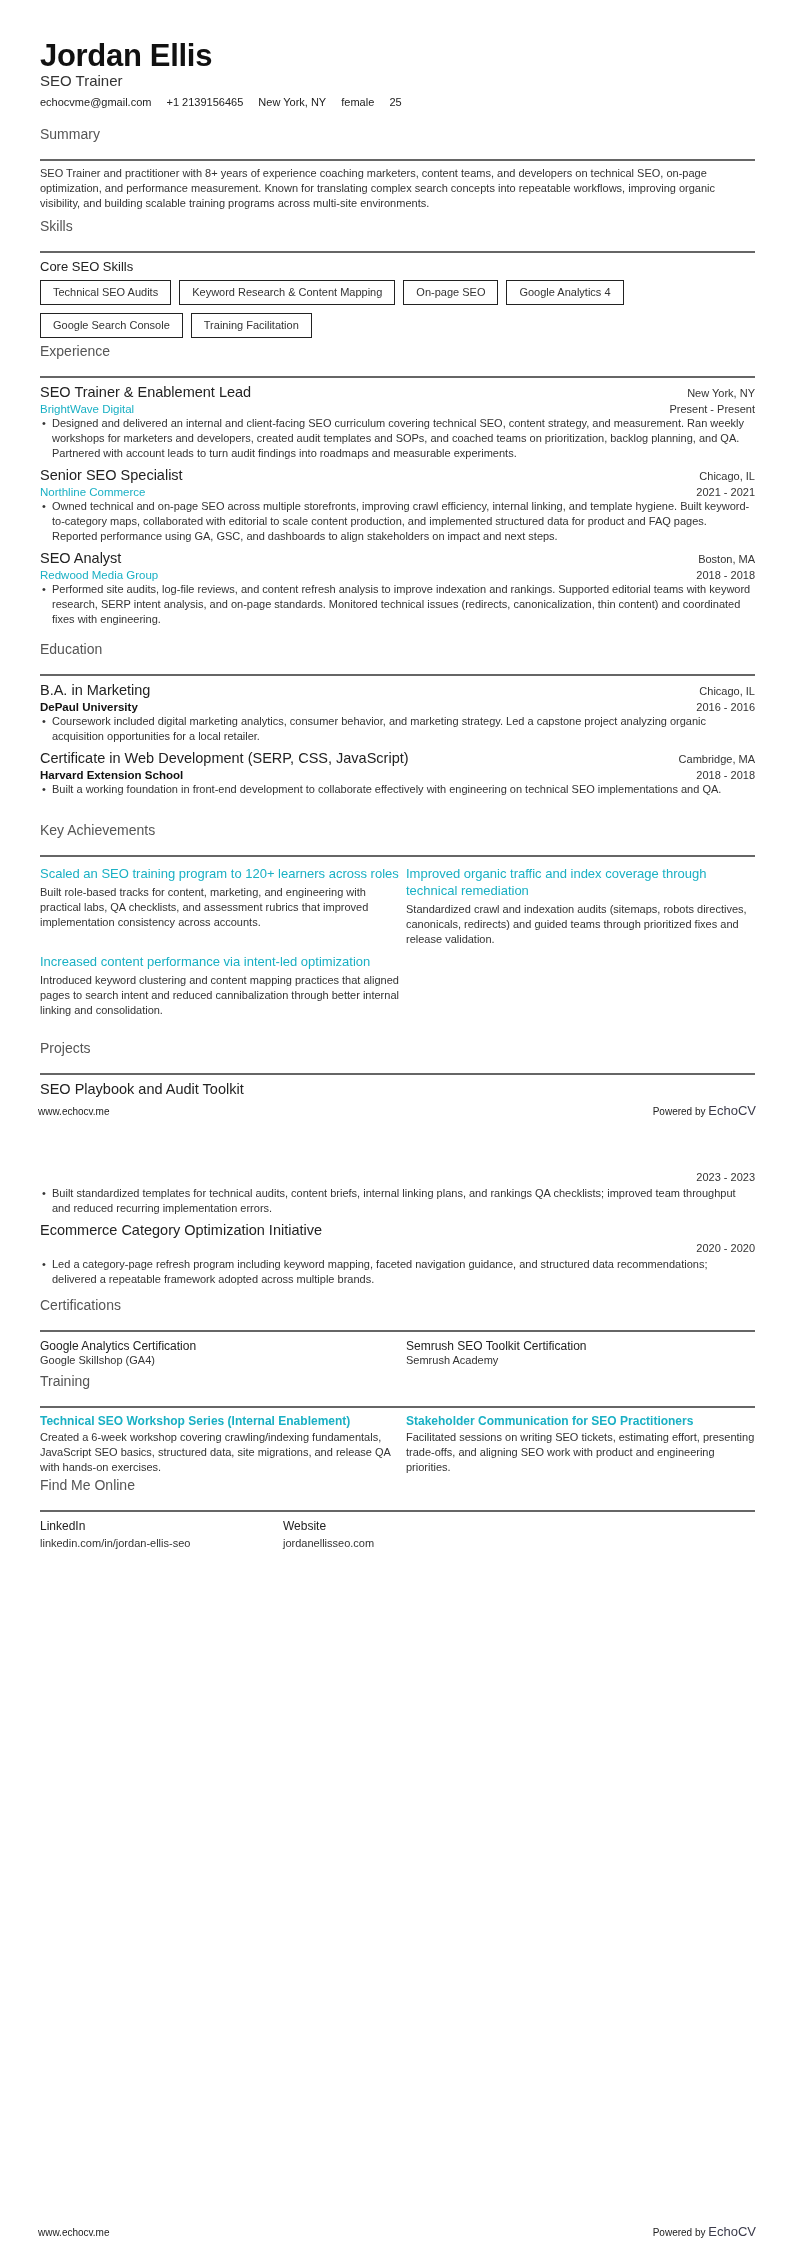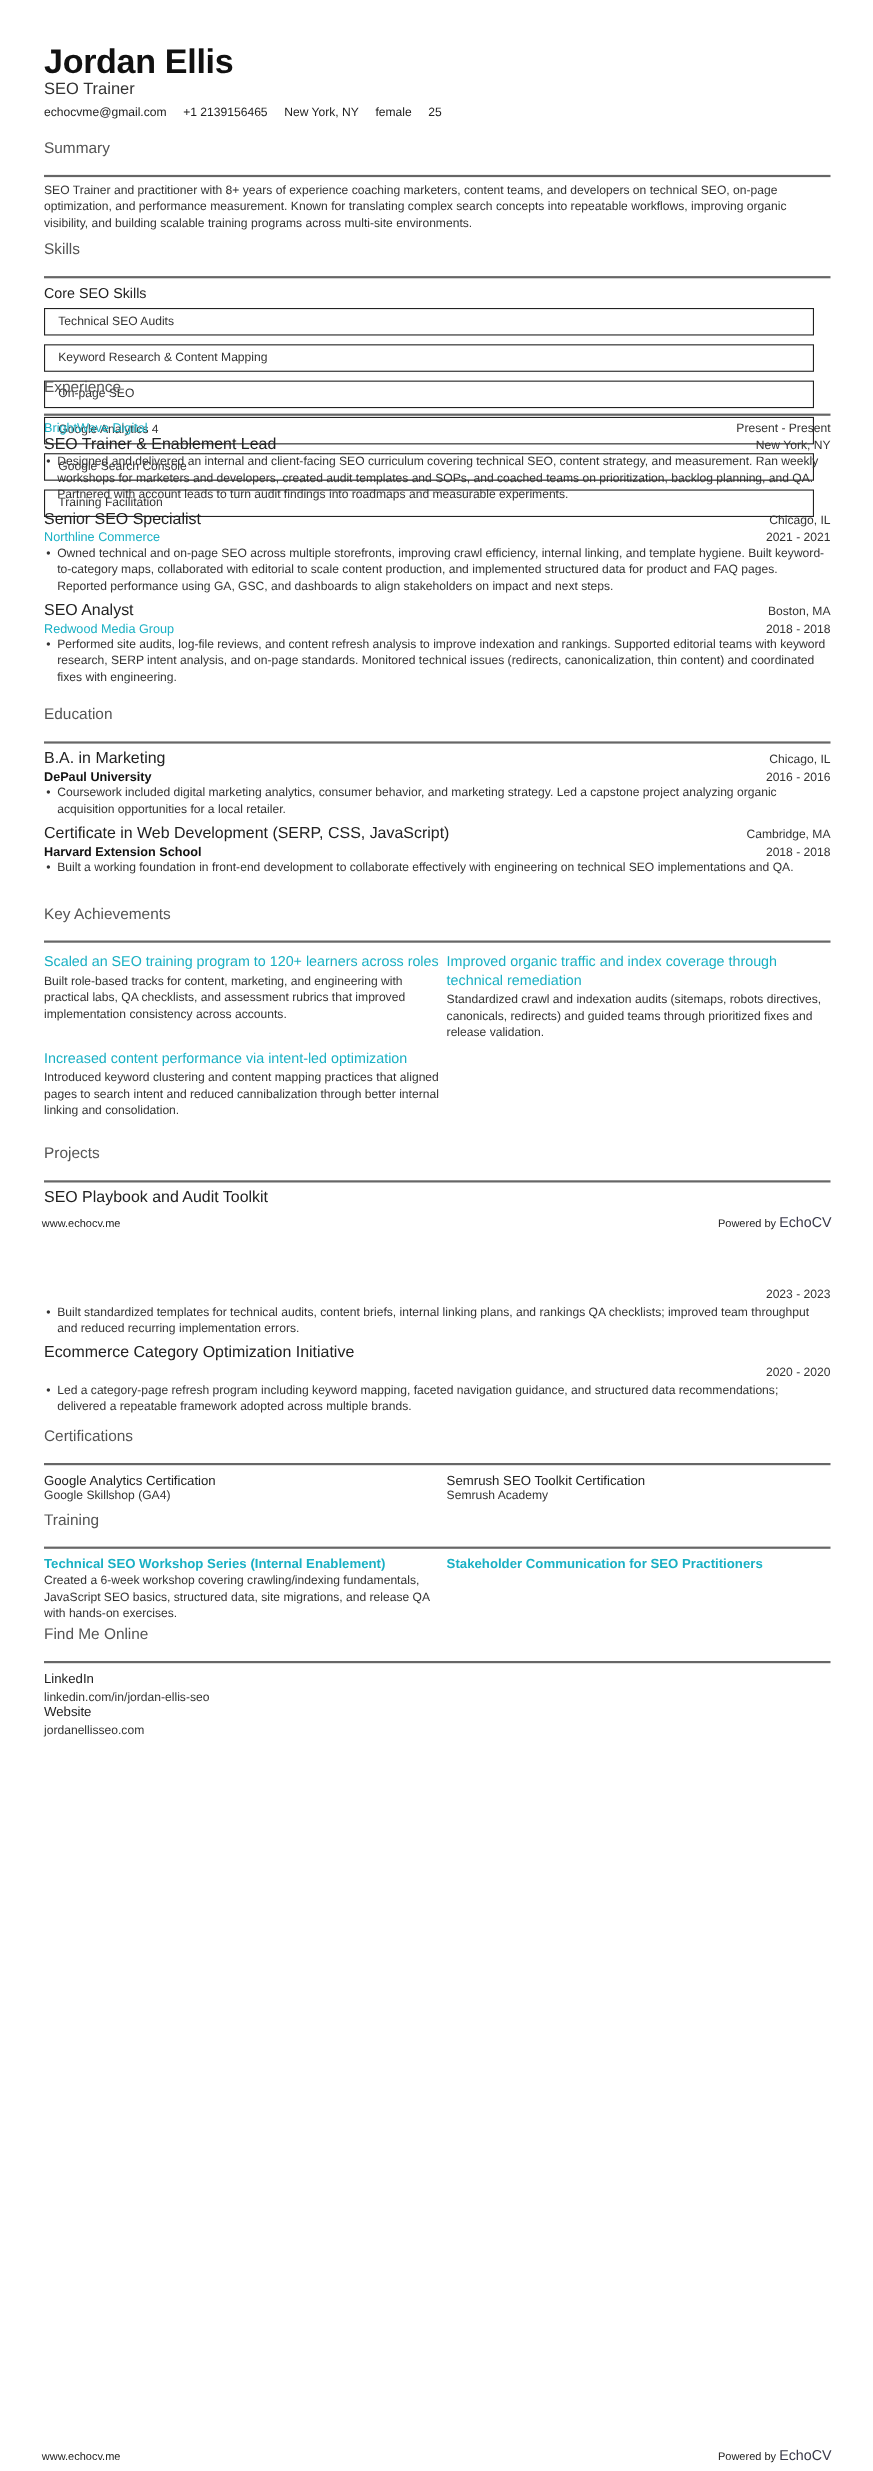--- a/index.html
+++ b/index.html
@@ -23,34 +23,34 @@
     .entry-head { display: flex; justify-content: space-between; align-items: baseline; }
     .entry-title { font-size: 14.5px; color: #222; }
     .entry-loc { font-size: 11px; color: #333; }
     .entry-org { font-size: 11.5px; color: #1ab0c4; }
     .entry-org.dark { color: #111; font-weight: bold; }
     .entry-date { font-size: 11px; color: #333; }
     .bullet { display: flex; font-size: 11px; line-height: 15px; color: #333; margin-top: 1px; }
     .bullet .dot { width: 12px; flex: none; padding-left: 2px; }
 
     .skills-sub { font-size: 13px; color: #222; margin-top: 6px; }
-    .pills { display: flex; flex-wrap: wrap; gap: 8px 8px; margin-top: 6px; width: 700px; flex-direction: column; }
+    .pills { display: flex; flex-wrap: wrap; gap: 8px 8px; margin-top: 6px; width: 700px; }
     .pill { border: 1px solid #222; padding: 5px 12px; font-size: 11px; color: #333; height: 25px; line-height: 13px; }
 
     .grid2 { display: grid; grid-template-columns: 360px 355px; column-gap: 6px; }
     .ach-title { font-size: 13px; line-height: 17px; color: #1ab0c4; margin-top: 6px; }
     .ach-text { font-size: 11px; line-height: 15px; color: #333; margin-top: 3px; }
 
     .cert-name { font-size: 12px; color: #222; }
     .cert-org { font-size: 11px; color: #333; margin-top: 1px; }
 
     .train-title { font-size: 12px; font-weight: bold; color: #1ab0c4; }
     .train-text { font-size: 11px; line-height: 15px; color: #333; margin-top: 2px; }
 
-    .online { display: flex; flex-direction: column; }
+    .online { display: flex; }
     .online .col { width: 243px; }
     .online .lbl { font-size: 12px; color: #222; }
     .online .val { font-size: 11px; color: #333; margin-top: 4px; }
 
     .footer { position: absolute; left: 38px; width: 718px; display: flex; justify-content: space-between; align-items: baseline; font-size: 10px; color: #222; }
     .footer .brand { font-size: 13px; color: #3a3a4a; }
   </style>
 </head>
 <body>
 
@@ -79,27 +79,27 @@
     <div class="pill">Google Analytics 4</div>
     <div class="pill">Google Search Console</div>
     <div class="pill">Training Facilitation</div>
   </div>
 </div>
 
 <div class="page" style="top:343px;">
   <div class="section-title">Experience</div>
 
   <div style="margin-top:6px;">
+    <div class="entry-head">
+      <div class="entry-title">SEO Trainer &amp; Enablement Lead</div>
+      <div class="entry-loc">New York, NY</div>
+    </div>
     <div class="entry-head" style="margin-top:3px;">
       <div class="entry-org">BrightWave Digital</div>
       <div class="entry-date">Present - Present</div>
-    </div>
-    <div class="entry-head">
-      <div class="entry-title">SEO Trainer &amp; Enablement Lead</div>
-      <div class="entry-loc">New York, NY</div>
     </div>
     <div class="bullet">
         <span class="dot">•</span>
         <span>Designed and delivered an internal and client-facing SEO curriculum covering technical SEO, content strategy, and measurement. Ran weekly workshops for marketers and developers, created audit templates and SOPs, and coached teams on prioritization, backlog planning, and QA. Partnered with account leads to turn audit findings into roadmaps and measurable experiments.</span>
       </div>
   </div>
 
   <div style="margin-top:6px;">
     <div class="entry-head">
       <div class="entry-title">Senior SEO Specialist</div>
@@ -228,20 +228,21 @@
 
 <div class="page" style="top:1373px;">
   <div class="section-title">Training</div>
   <div class="grid2" style="margin-top:6px;">
     <div>
       <div class="train-title">Technical SEO Workshop Series (Internal Enablement)</div>
       <div class="train-text">Created a 6-week workshop covering crawling/indexing fundamentals, JavaScript SEO basics, structured data, site migrations, and release QA with hands-on exercises.</div>
     </div>
     <div>
       <div class="train-title">Stakeholder Communication for SEO Practitioners</div>
+      <div class="train-text">Facilitated sessions on writing SEO tickets, estimating effort, presenting trade-offs, and aligning SEO work with product and engineering priorities.</div>
     </div>
   </div>
 </div>
 
 <div class="page" style="top:1477px;">
   <div class="section-title">Find Me Online</div>
   <div class="online" style="margin-top:7px;">
     <div class="col">
       <div class="lbl">LinkedIn</div>
       <div class="val">linkedin.com/in/jordan-ellis-seo</div>

